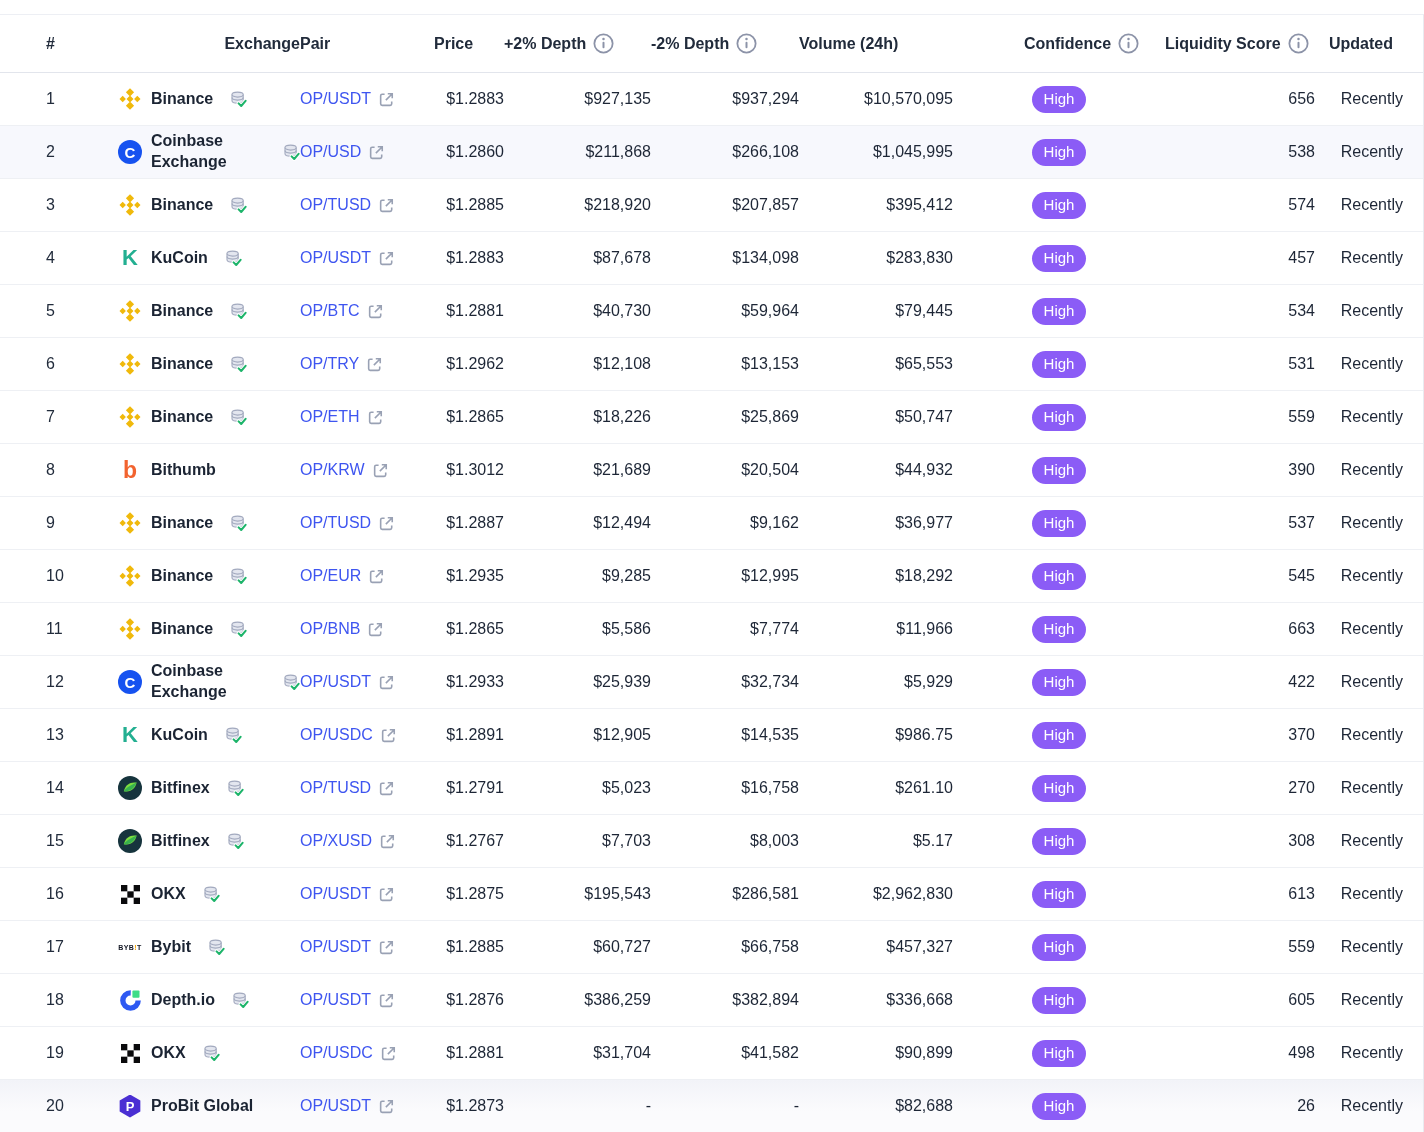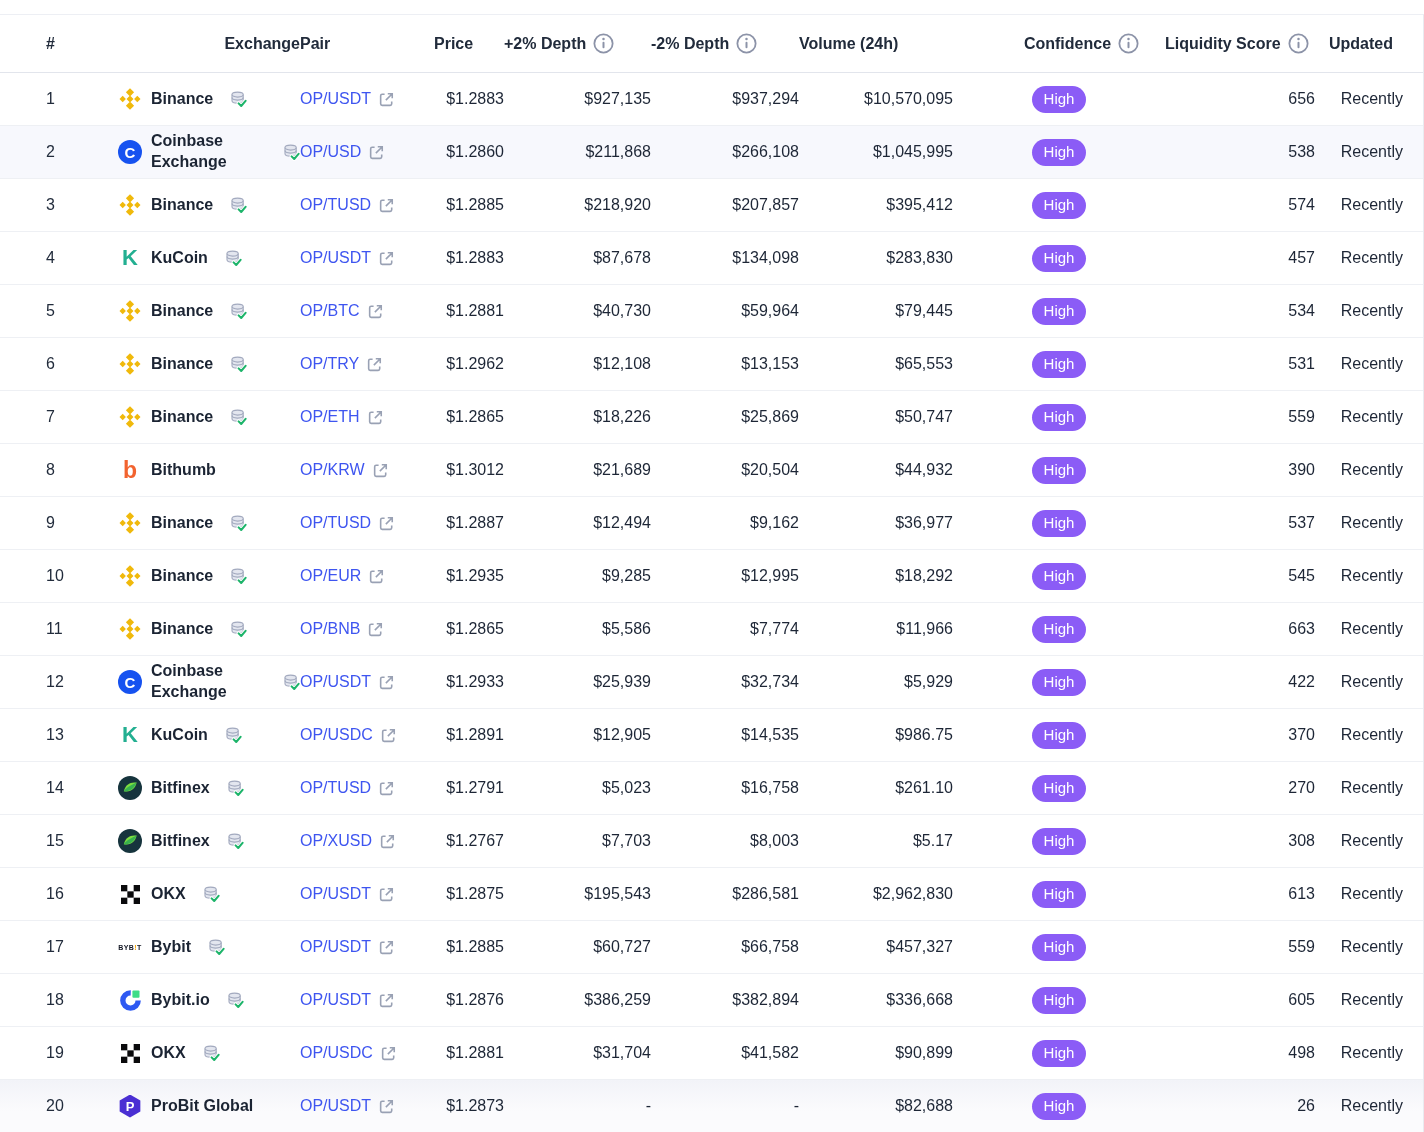--- a/index.html
+++ b/index.html
@@ -816,21 +816,21 @@
       <div class="tr">
         <div class="td rank">18</div>
         <div class="td">
           <span class="ex-link">
             <span class="ex-icon">
               <svg width="23" height="23" viewBox="0 0 24 24" fill="none">
                 <circle cx="12" cy="12" r="8" stroke="#2e59f2" stroke-width="5.6" stroke-dasharray="37.7 12.6"></circle>
                 <rect x="14" y="1.6" width="7.4" height="7.4" rx="1" fill="#3edd87"></rect>
               </svg>
             </span>
-            <span class="ex-name">Bybit.io</span>
+            <span class="ex-name">Depth.io</span>
             <span class="reserves">
               <svg width="17" height="17" viewBox="0 0 17 17">
                 <g fill="#e3e6ef" stroke="#a3aabf" stroke-width="1.1">
                   <path d="M2 3.6 v6.2 a5.6 2.5 0 0 0 11.2 0 V3.6"></path>
                   <path d="M2 6.6 a5.6 2.5 0 0 0 11.2 0" fill="none"></path>
                   <ellipse cx="7.6" cy="3.6" rx="5.6" ry="2.5"></ellipse>
                 </g>
                 <path d="M8.6 12.4 l2.6 2.6 4.4-5.2" stroke="#ffffff" stroke-width="4" fill="none" stroke-linecap="round" stroke-linejoin="round"></path>
                 <path d="M8.6 12.4 l2.6 2.6 4.4-5.2" stroke="#1db46a" stroke-width="2" fill="none" stroke-linecap="round" stroke-linejoin="round"></path>
               </svg>

